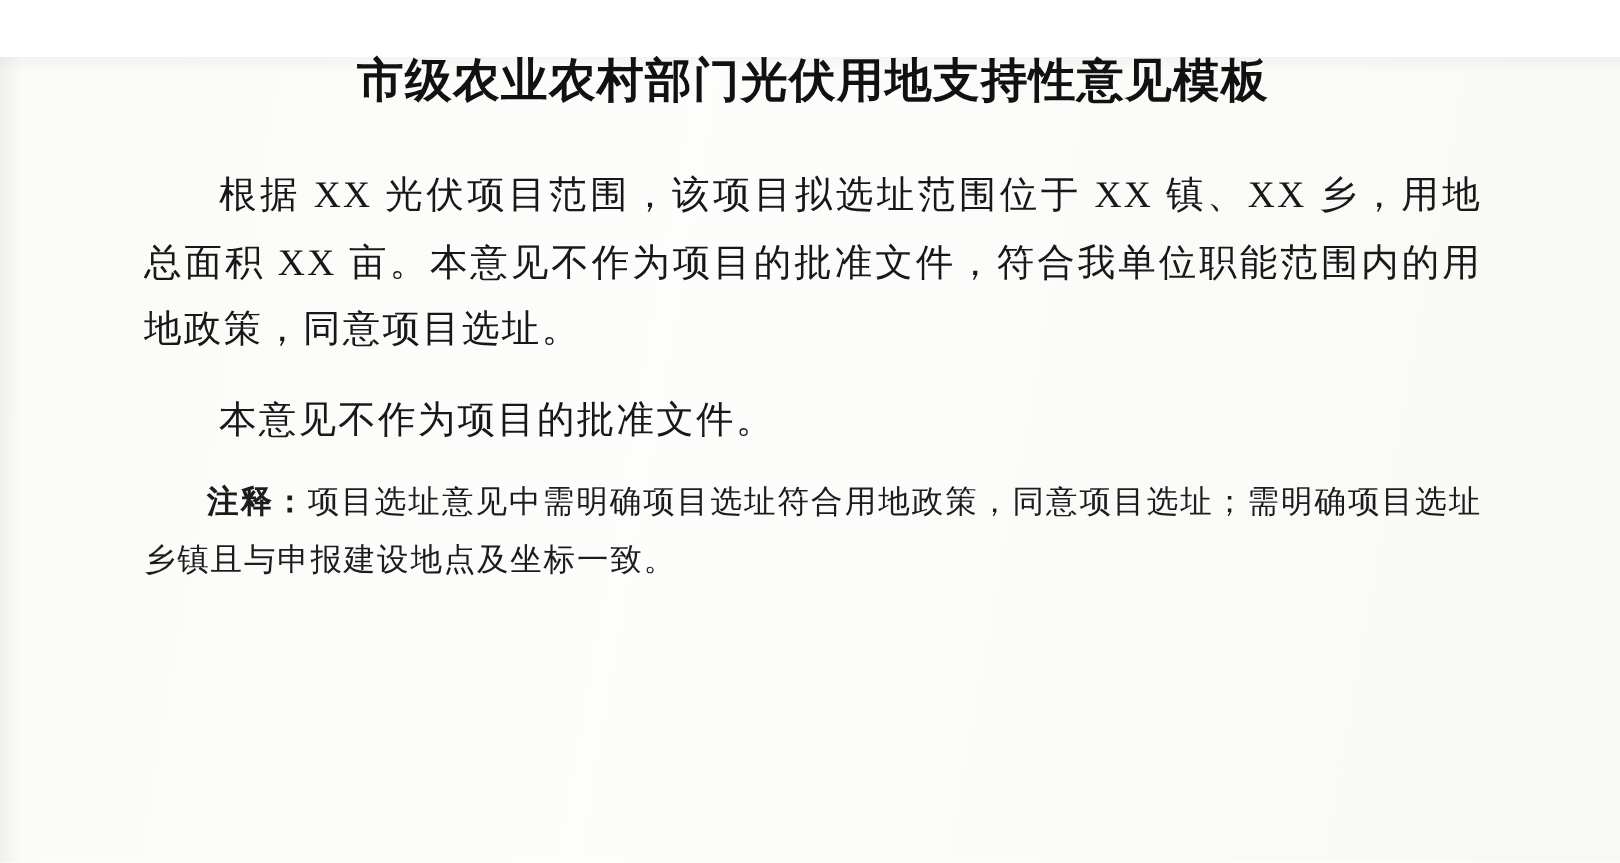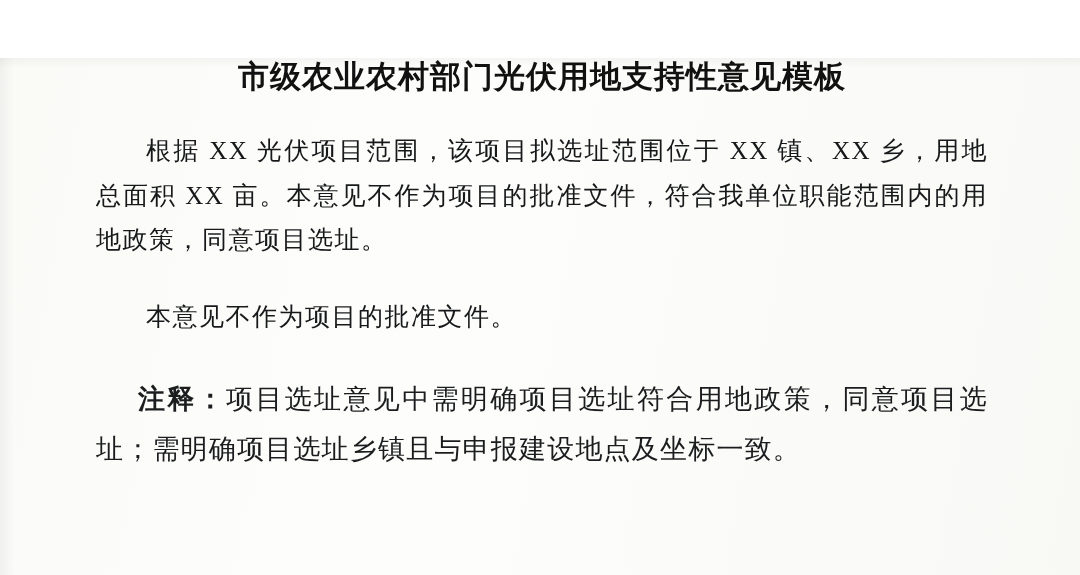--- a/index.html
+++ b/index.html
@@ -32,49 +32,49 @@
   .content {
     position: relative;
     padding: 0 92px 0 96px;
   }
   .doc-title {
     text-align: center;
     font-size: 31px;
     font-weight: bold;
     letter-spacing: 1px;
     color: #111111;
-    margin-top: 58px;
+    margin-top: 38px;
     margin-bottom: 0;
     line-height: 1.2;
-    font-family: Liberation Serif, serif;
+    font-family: Liberation Mono, monospace;
   }
   .body-para {
     font-size: 25px;
     color: #16181a;
     line-height: 1.78;
     letter-spacing: 1.5px;
     text-align: justify;
     text-justify: inter-character;
     margin: 0;
     font-family: "Liberation Serif", "DejaVu Serif", serif;
   }
   .p1 {
     margin-top: 34px;
     text-indent: 50px;
   }
   .p2 {
-    margin-top: 32px;
+    margin-top: 16px;
     text-indent: 50px;
   }
   .note {
-    font-size: 27px;
+    font-size: 21px;
     color: #1a1c1e;
     line-height: 1.85;
     letter-spacing: 1.2px;
-    margin-top: 36px;
+    margin-top: 12px;
     text-indent: 42px;
     text-align: justify;
     text-justify: inter-character;
     font-family: "Liberation Serif", "DejaVu Serif", serif;
   }
   .note b {
     font-weight: bold;
   }
   .edge-shadow-left {
     position: absolute;

